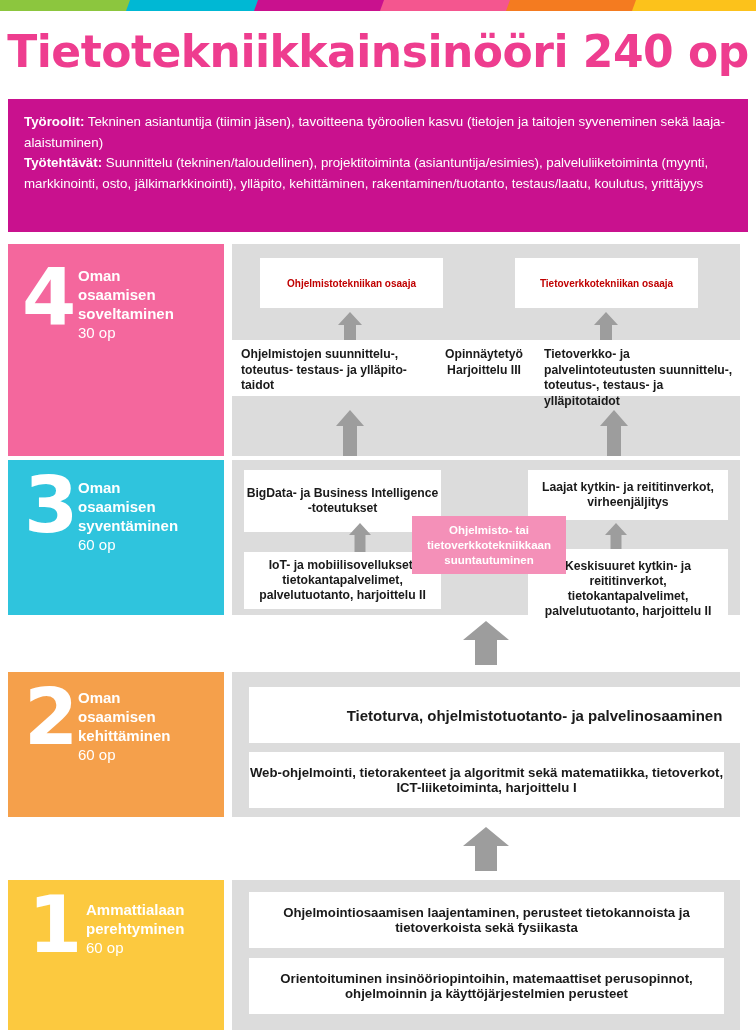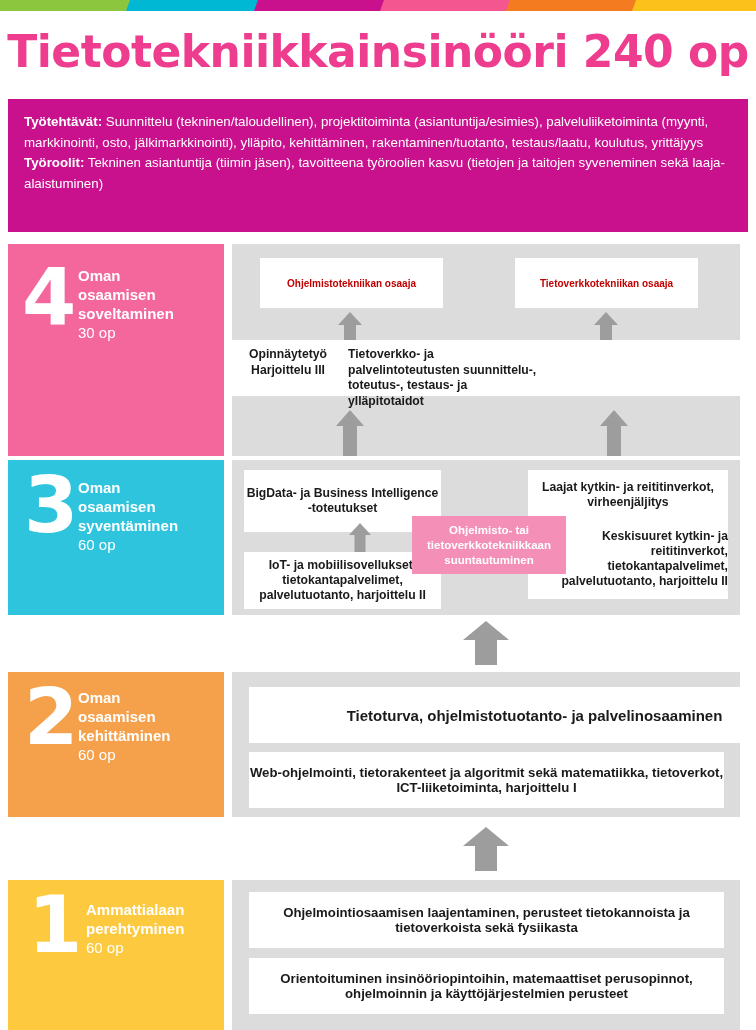--- a/index.html
+++ b/index.html
@@ -168,22 +168,22 @@
   <div class="ribbon-seg" style="left:128px;  width:130px; background:#00b8d4;"></div>
   <div class="ribbon-seg" style="left:256px;  width:128px; background:#c9118e;"></div>
   <div class="ribbon-seg" style="left:382px;  width:128px; background:#f4568f;"></div>
   <div class="ribbon-seg" style="left:508px;  width:128px; background:#f47b20;"></div>
   <div class="ribbon-seg" style="left:634px;  width:160px; background:#fcc21b;"></div>
 </div>
 
 <div id="main-title">Tietotekniikkainsinööri 240 op</div>
 
 <div id="intro-panel">
+  <p><b>Työroolit:</b><span> Tekninen asiantuntija (tiimin jäsen), tavoitteena työroolien kasvu (tietojen  ja taitojen syveneminen sekä laaja-alaistuminen)</span></p>
   <p><b>Työtehtävät:</b><span> Suunnittelu (tekninen/taloudellinen), projektitoiminta (asiantuntija/esimies), palveluliiketoiminta (myynti, markkinointi, osto, jälkimarkkinointi), ylläpito, kehittäminen, rakentaminen/tuotanto, testaus/laatu, koulutus, yrittäjyys</span></p>
-  <p><b>Työroolit:</b><span> Tekninen asiantuntija (tiimin jäsen), tavoitteena työroolien kasvu (tietojen  ja taitojen syveneminen sekä laaja-alaistuminen)</span></p>
 </div>
 
 <div class="level-badge" style="top:244px; height:212px; background:#f4679d;">
   <div class="level-num" style="left:14px; top:14px;">4</div>
   <div class="level-texts" style="left:70px; top:22px;">
     <div class="level-name">Oman</div>
     <div class="level-name">osaamisen</div>
     <div class="level-name">soveltaminen</div>
     <div class="level-credits">30 op</div>
   </div>
@@ -214,20 +214,21 @@
       <polygon points="12,0 24,13 18,13 18,32 6,32 6,13 0,13" fill="#9d9d9d"></polygon>
     </svg>
 </div>
 <div class="arrow" style="left:594px; top:312px;">
   <svg width="24" height="32" viewBox="0 0 24 32">
       <polygon points="12,0 24,13 18,13 18,32 6,32 6,13 0,13" fill="#9d9d9d"></polygon>
     </svg>
 </div>
 
 <div class="tri-band" style="left:232px; top:340px; width:508px; height:56px;">
+  <div class="tri-col c1">Ohjelmistojen suunnittelu-, toteutus- testaus- ja ylläpito-taidot</div>
   <div class="tri-col c2">Opinnäytetyö Harjoittelu III</div>
   <div class="tri-col c3">Tietoverkko- ja palvelintoteutusten suunnittelu-, toteutus-, testaus- ja ylläpitotaidot</div>
 </div>
 
 <div class="level-badge" style="top:460px; height:155px; background:#2fc4dd;">
   <div class="level-num" style="left:16px; top:6px;">3</div>
   <div class="level-texts" style="left:70px; top:18px;">
     <div class="level-name">Oman</div>
     <div class="level-name">osaamisen</div>
     <div class="level-name">syventäminen</div>
@@ -251,21 +252,21 @@
 </div>
 <div class="arrow" style="left:605px; top:523px;">
   <svg width="22" height="29" viewBox="0 0 22 29">
       <polygon points="11,0 22,12 16.5,12 16.5,29 5.5,29 5.5,12 0,12" fill="#9d9d9d"></polygon>
     </svg>
 </div>
 
 <div class="wbox" style="left:244px; top:552px; width:197px; height:57px;">
   <span>IoT- ja mobiilisovellukset, tietokantapalvelimet, palvelutuotanto, harjoittelu II</span>
 </div>
-<div class="wbox" style="left:528px; top:519px; width:200px; height:80px;text-align:right;">
+<div class="wbox" style="left:528px; top:549px; width:200px; height:80px;">
   <span>Keskisuuret kytkin- ja reititinverkot, tietokantapalvelimet, palvelutuotanto, harjoittelu II</span>
 </div>
 
 <div class="pink-center" style="left:412px; top:516px; width:154px; height:58px;">
   <span>Ohjelmisto-  tai tietoverkkotekniikkaan suuntautuminen</span>
 </div>
 
 <div class="arrow" style="left:463px; top:621px;">
   <svg width="46" height="44" viewBox="0 0 46 44">
       <polygon points="23,0 46,19 34,19 34,44 12,44 12,19 0,19" fill="#9d9d9d"></polygon>

